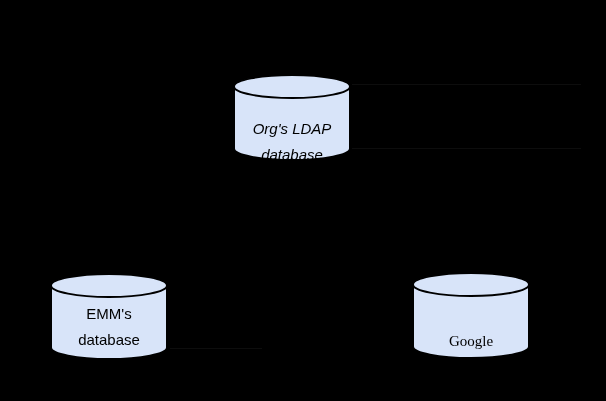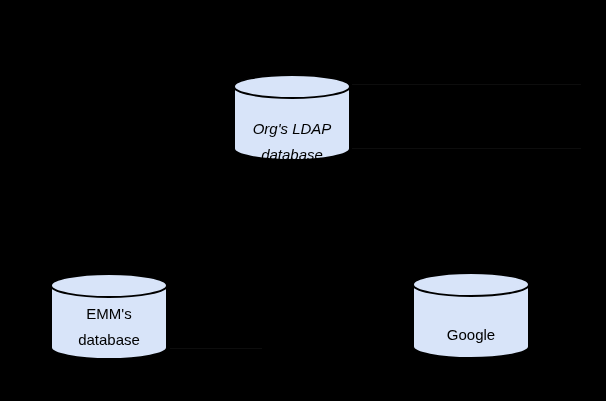--- a/index.html
+++ b/index.html
@@ -34,21 +34,21 @@
     font-size: 15px;
     line-height: 26px;
     white-space: nowrap;
   }
   .cyl-label span { display: block; }
   #ldap-node   { left: 233px; top: 74px;  }
   #emm-node    { left: 50px;  top: 273px; }
   #google-node { left: 412px; top: 272px; }
   #ldap-node   .cyl-label { top: 42px; font-style: italic; }
   #emm-node    .cyl-label { top: 28px; }
-  #google-node .cyl-label { top: 50px; }
+  #google-node .cyl-label { top: 56px; font-family: Liberation Serif, serif; }
   .faint-line {
     position: absolute;
     height: 1px;
     background: rgba(255, 255, 255, 0.05);
   }
   #faint-line-1 { left: 352px; top: 84px;  width: 229px; }
   #faint-line-2 { left: 352px; top: 148px; width: 229px; }
   #faint-line-3 { left: 170px; top: 348px; width: 92px;  }
 </style>
 </head>

